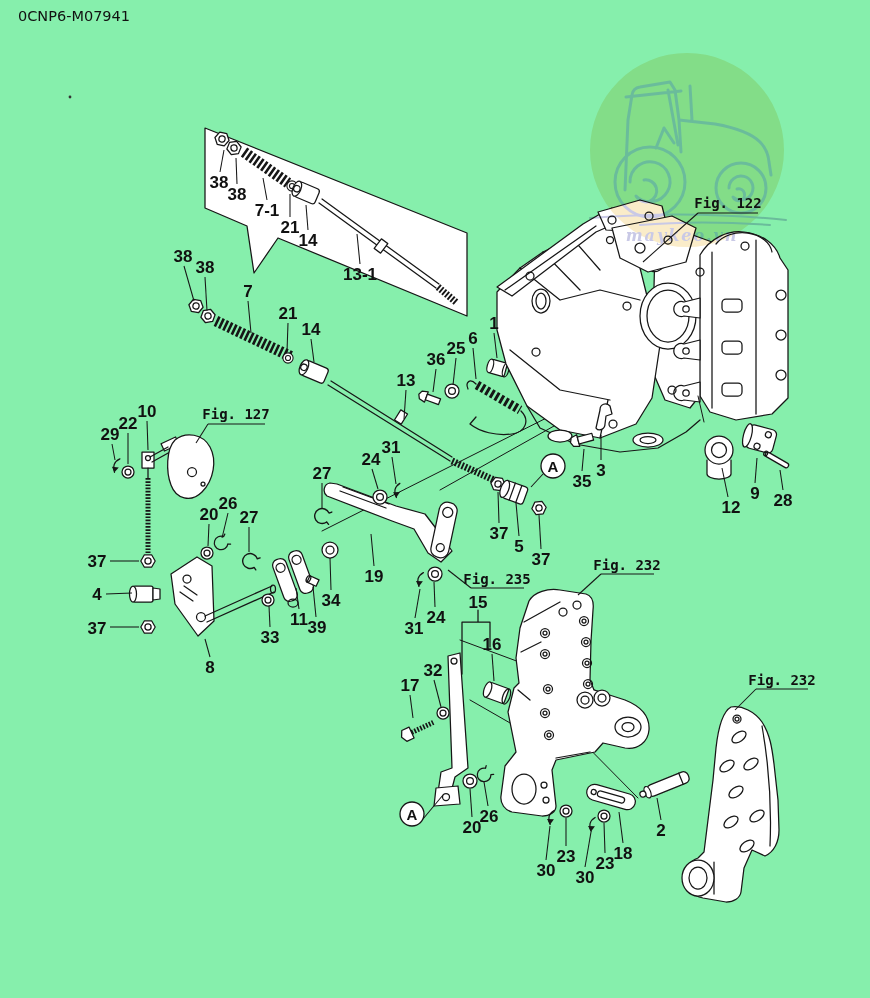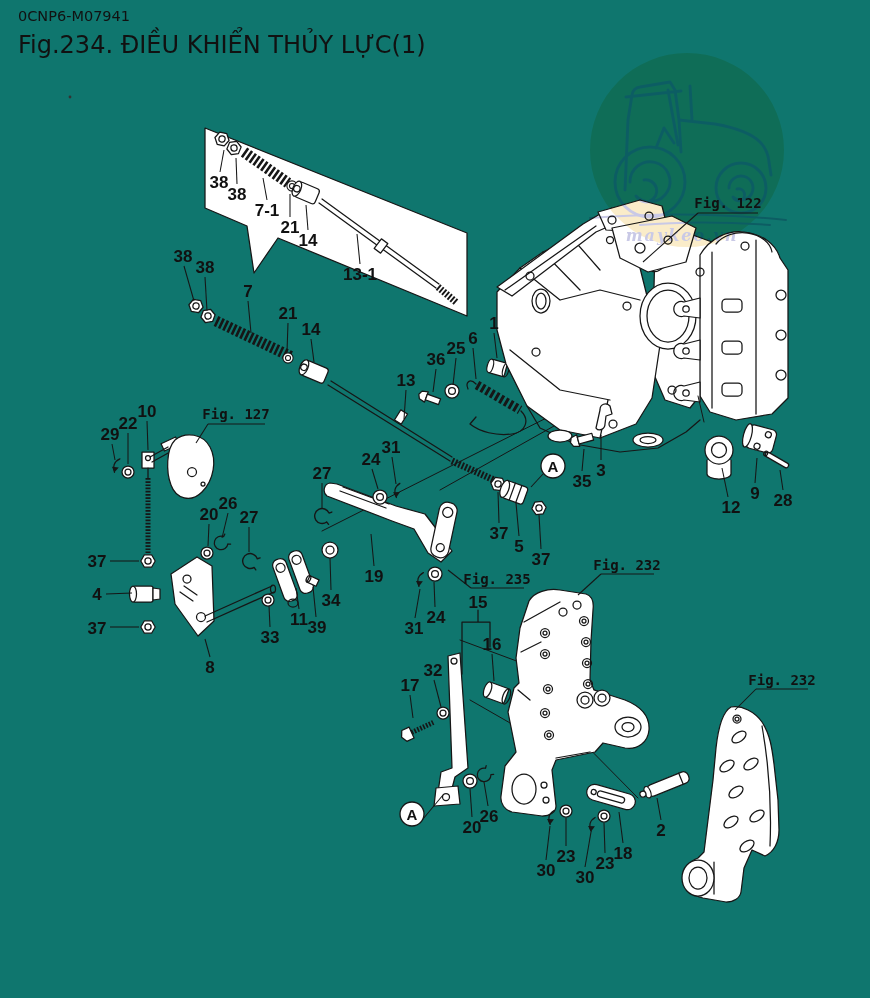--- a/index.html
+++ b/index.html
@@ -1,16 +1,16 @@
 <!DOCTYPE html>
 <html><head>
 <meta charset="utf-8">
 <style>
   html,body{margin:0;padding:0;background:#fff;}
-  #page{position:relative;width:870px;height:998px;background:#0f766e;overflow:hidden;
+  #page{position:relative;width:870px;height:998px;background:#86efac;overflow:hidden;
         font-family:"DejaVu Sans",sans-serif;}
   .doc-code{position:absolute;left:18px;top:8px;font:400 14.5px "DejaVu Sans",sans-serif;color:#111;}
   .doc-title{position:absolute;left:140px;top:5px;font:600 17px "DejaVu Sans",sans-serif;color:#111;}
   .fig-title{position:absolute;left:18px;top:31px;font:400 24px "DejaVu Sans",sans-serif;color:#111;}
   svg{position:absolute;left:0;top:0;}
   .art{stroke:#161616;fill:none;stroke-width:1.25;stroke-linecap:round;stroke-linejoin:round;}
   .fw{fill:#fff;}
   .coil{stroke-width:11;stroke-dasharray:2.6 2.1;stroke-linecap:butt;}
   .coil9{stroke-width:9;stroke-dasharray:3 2.4;stroke-linecap:butt;}
   .thr{stroke-width:7;stroke-dasharray:1.9 1.7;stroke-linecap:butt;}
@@ -22,21 +22,20 @@
   .amark{font:700 15px "Liberation Sans",sans-serif;fill:#111;text-anchor:middle;}
   .wm-line{stroke:#C9C9E6;stroke-width:3;fill:none;stroke-linecap:round;stroke-linejoin:round;}
   .wm-thin{stroke:#C9C9E6;stroke-width:2;fill:none;stroke-linecap:round;}
   .wm-text{font:italic 600 16px "DejaVu Serif",serif;fill:#C9C9E6;text-anchor:middle;letter-spacing:2px;}
 </style>
 </head>
 <body>
 
 <div id="page">
   <div class="doc-code">0CNP6-M07941</div>
-  <div class="fig-title">Fig.234.  ĐIỀU KHIỂN THỦY LỰC(1)</div>
 
   <svg id="canvas" width="870" height="998" viewBox="0 0 870 998">
 
     <defs>
       <g id="nut">
           <path class="fw" d="M7.2,0 L3.6,6.2 L-3.6,6.2 L-7.2,0 L-3.6,-6.2 L3.6,-6.2 Z"></path>
           <circle r="3.1"></circle>
         </g>
       <g id="ring6">
           <circle class="fw" r="6"></circle>

